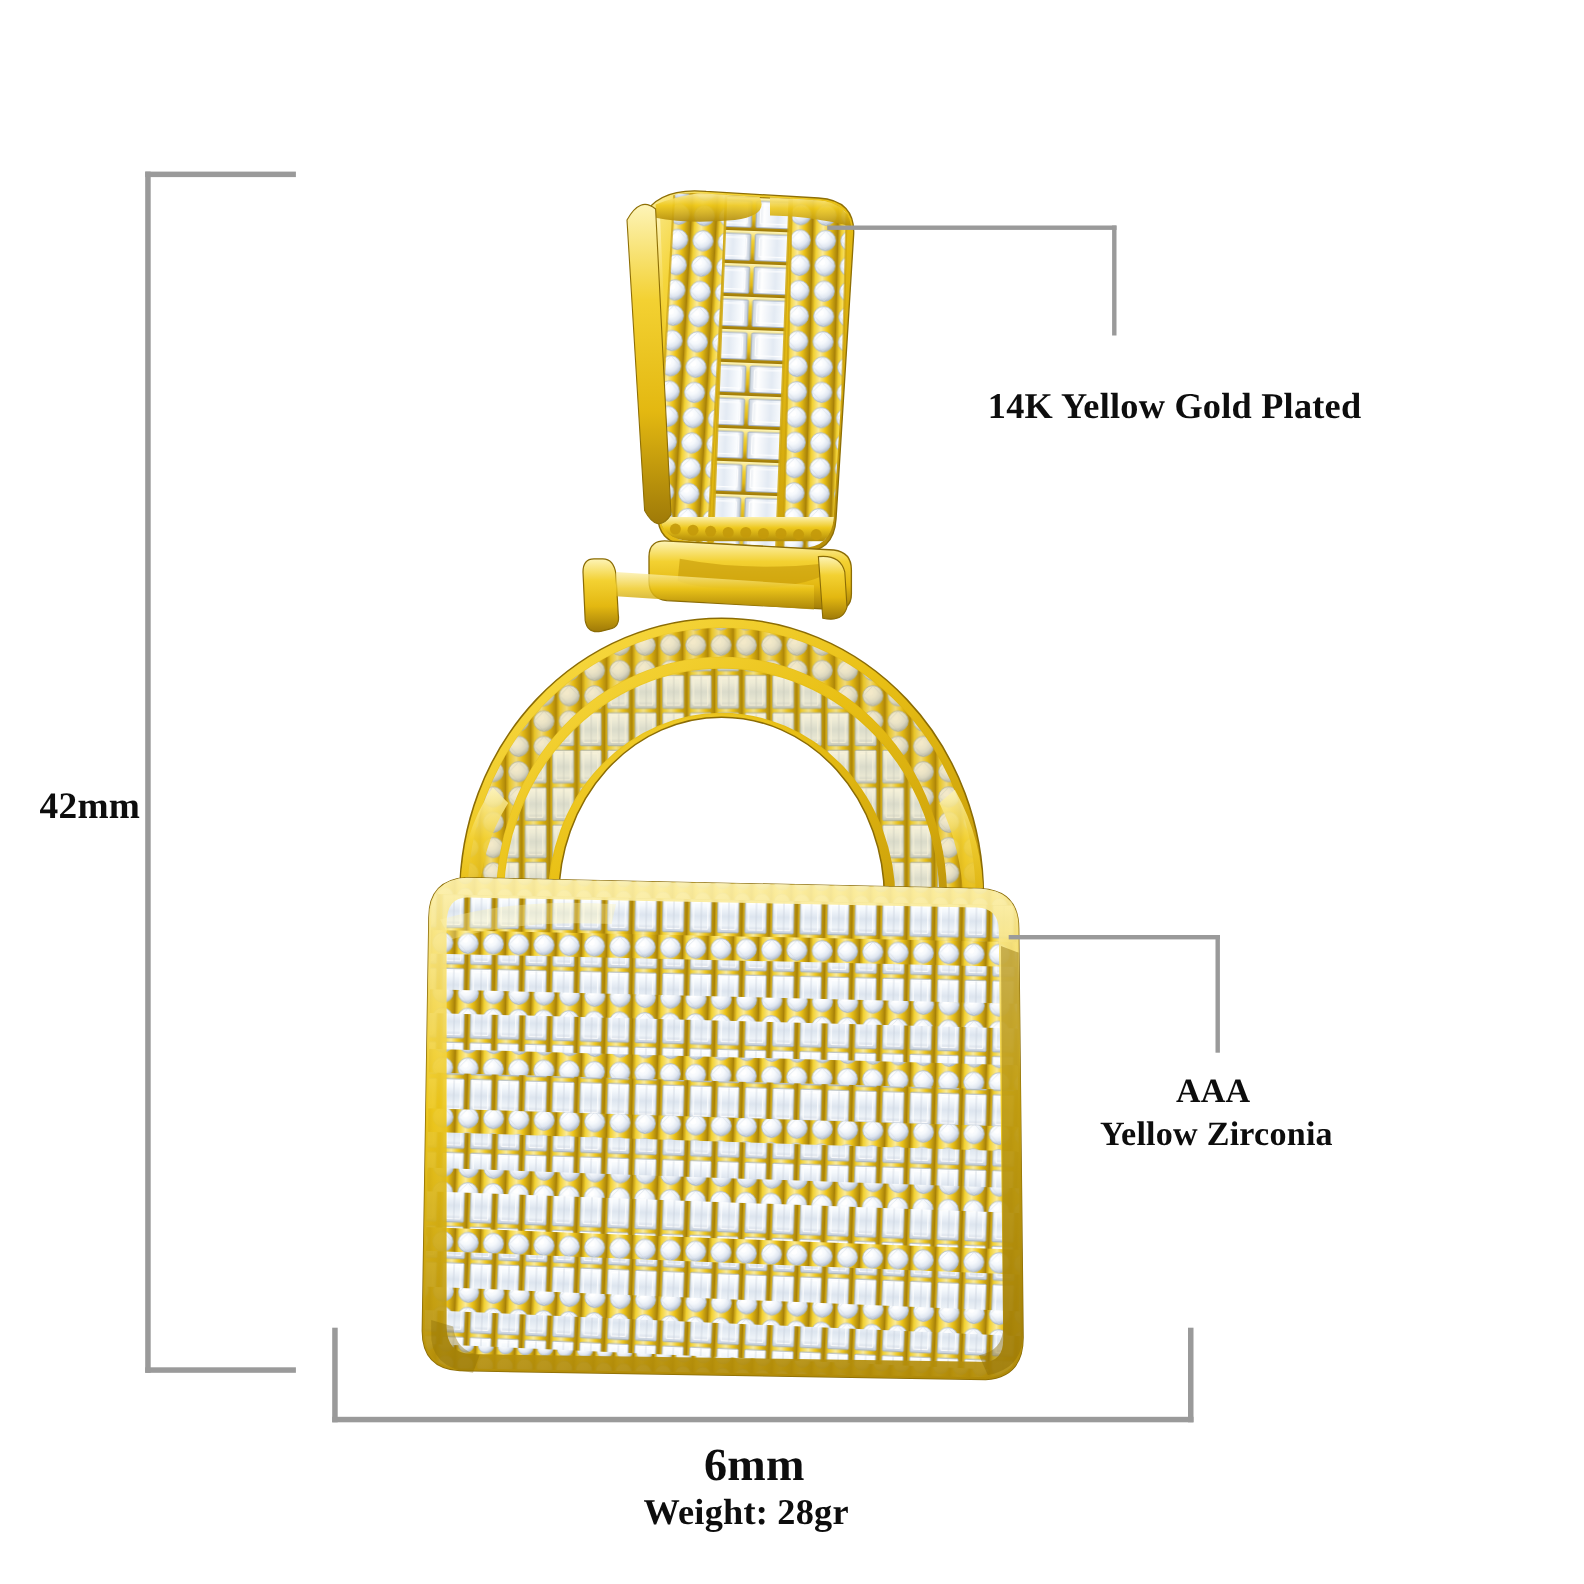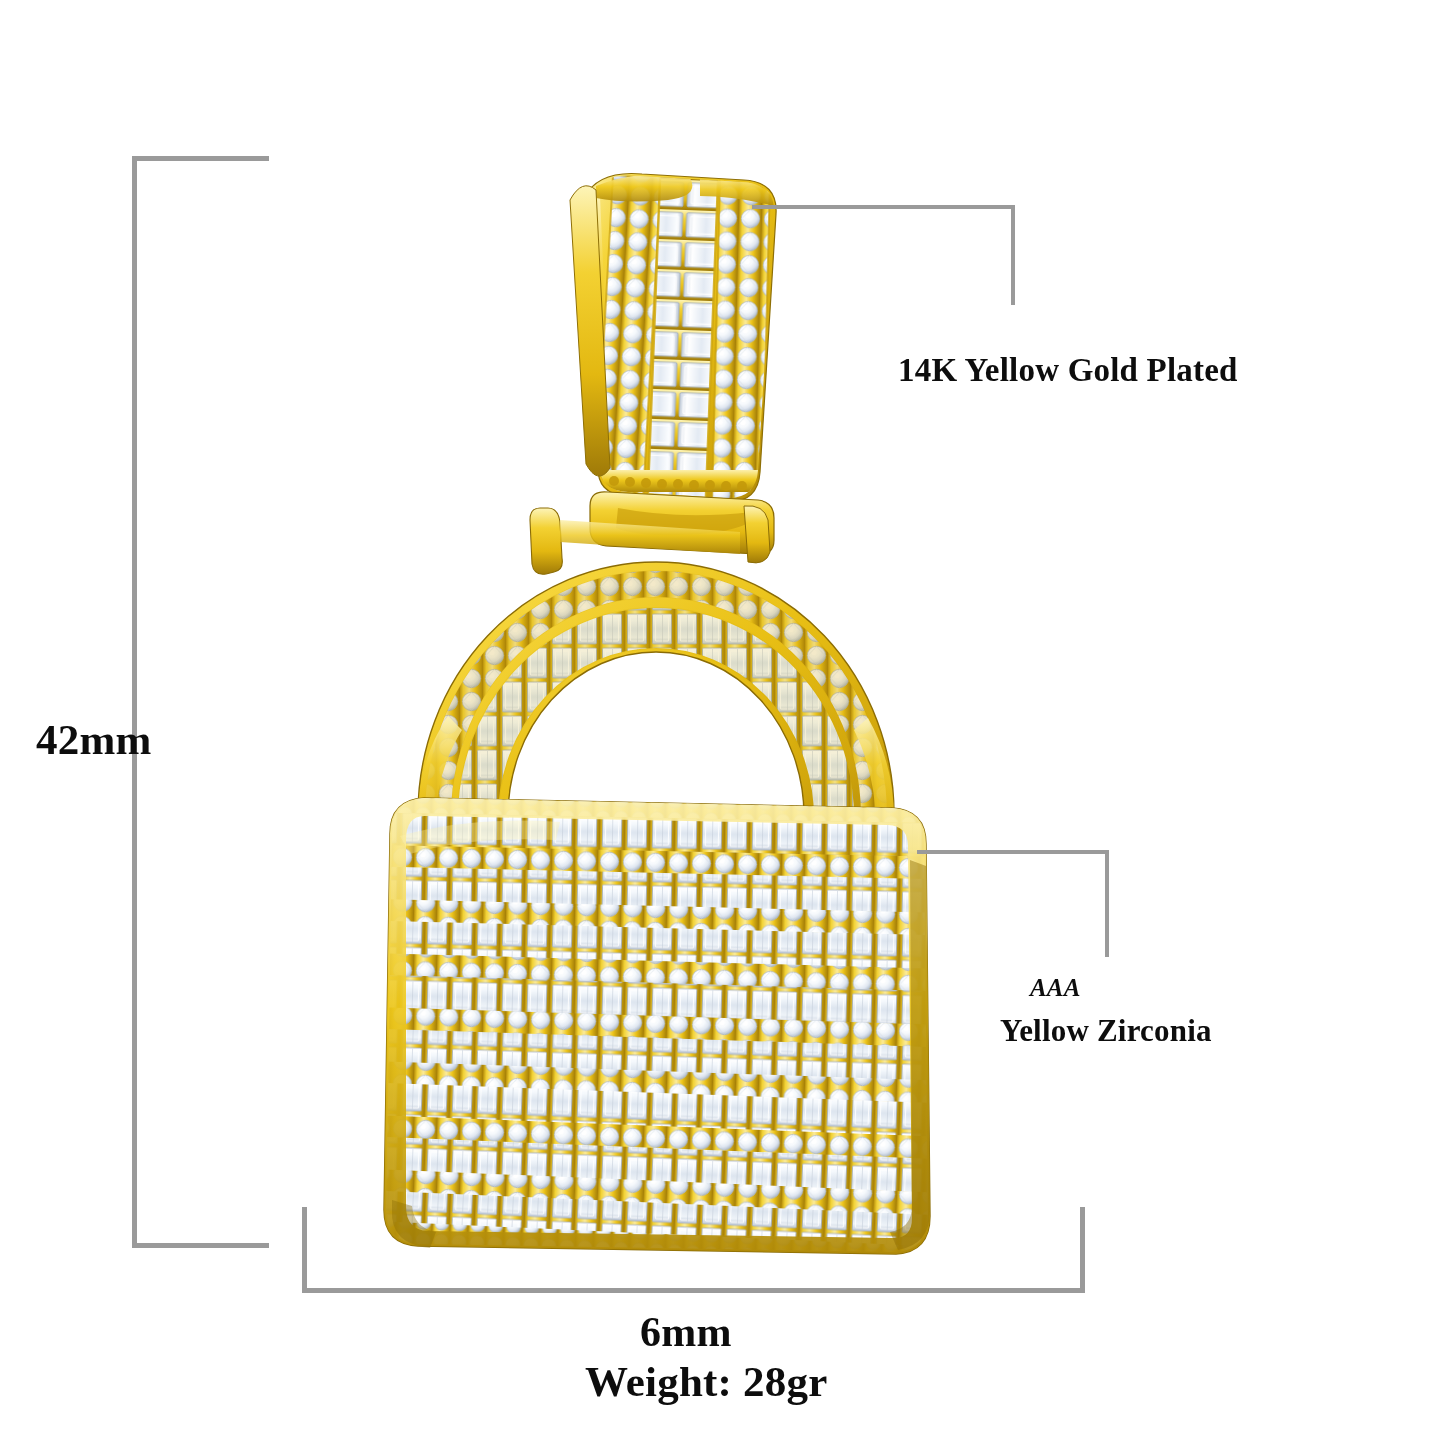--- a/index.html
+++ b/index.html
@@ -16,25 +16,25 @@
   
   .anno{
     position:absolute;
     color:#0d0d0d;
     font-family:"Liberation Serif", serif;
     font-weight:bold;
     white-space:pre;
     letter-spacing:0.2px;
   }
   .anno-gold{ left:898px; top:352px; font-size:33px; }
-  .anno-aaa{ left:1030px; top:974px; font-size:25px;font-style:italic; }
+  .anno-aaa{ left:1069px; top:974px; font-size:31px; }
   .anno-cz{ left:1000px; top:1013px; font-size:31px; }
-  .anno-42{ left:36px; top:715px; font-size:43px; }
+  .anno-42{ left:36px; top:715px; font-size:34px; }
   .anno-6mm{ left:640px; top:1308px; font-size:42px; }
-  .anno-weight{ left:585px; top:1357px; font-size:43px; }
+  .anno-weight{ left:585px; top:1357px; font-size:33px; }
 
   
   .ln{ position:absolute; background:#9a9a9a; }
   .ln-h{ height:5px; }
   .ln-v{ width:5px; }
 
   
   #d42-top      { left:132px; top:156px;  width:137px; }
   #d42-vert     { left:132px; top:156px;  height:1092px; }
   #d42-bottom   { left:132px; top:1243px; width:137px; }

